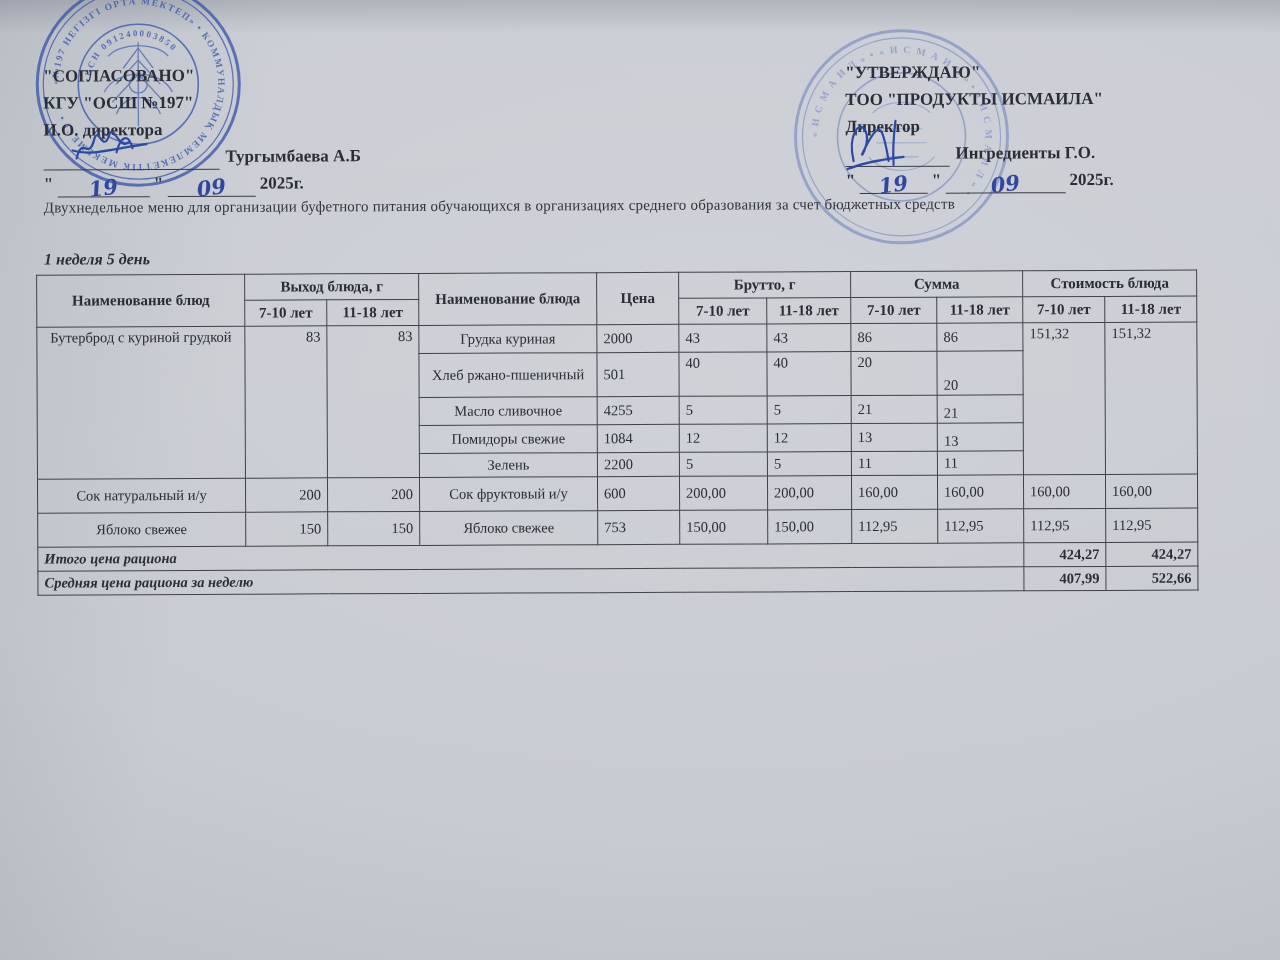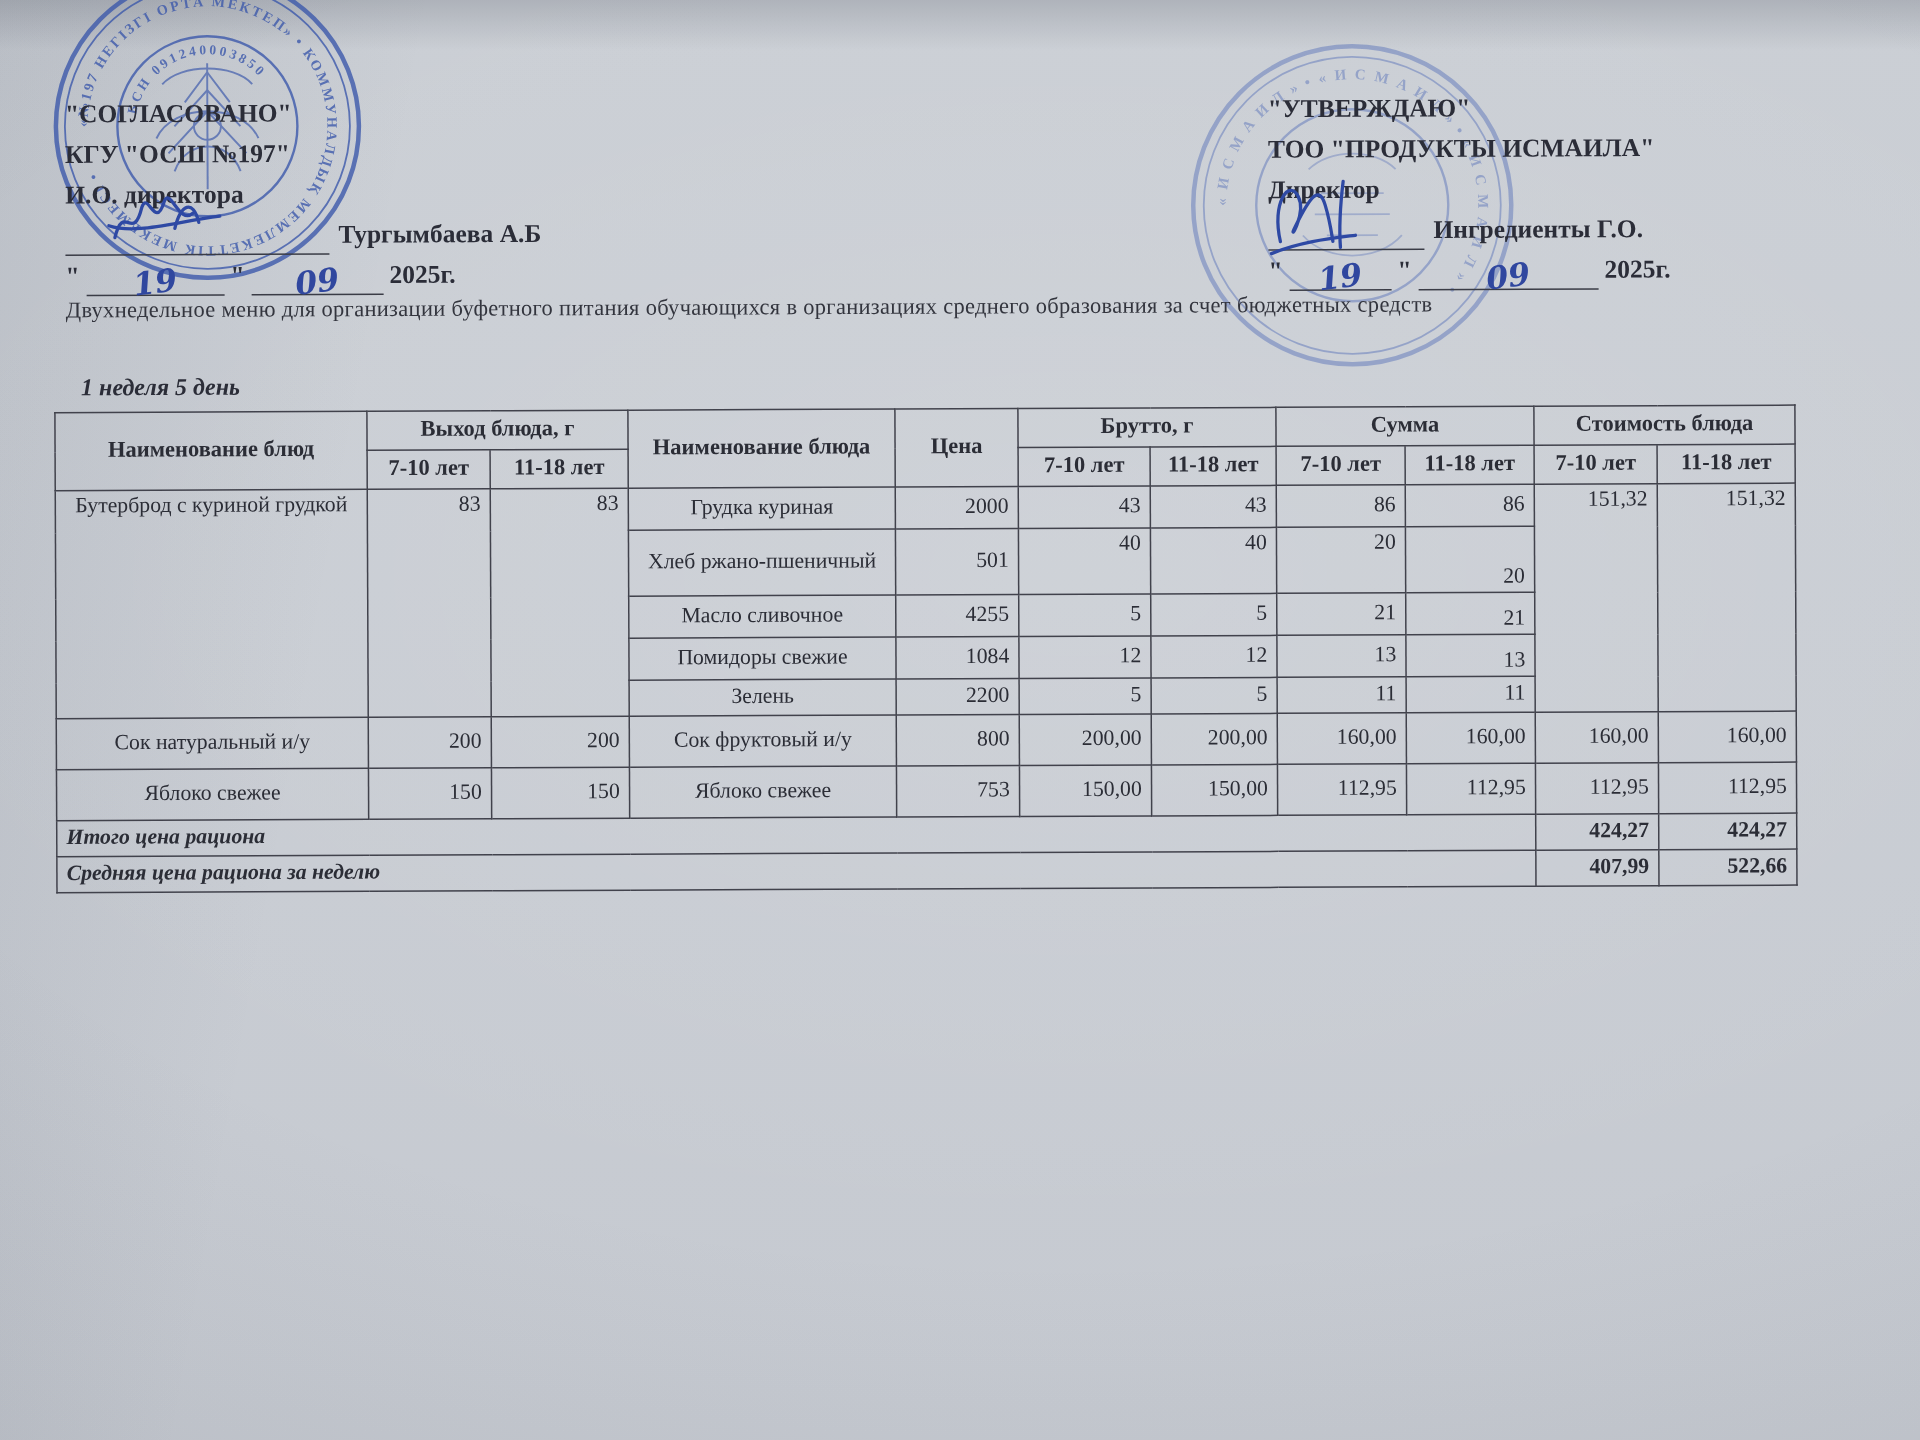--- a/index.html
+++ b/index.html
@@ -22,31 +22,31 @@
   .uline{display:inline-block;border-bottom:1.6px solid #3a3c46;height:20px;vertical-align:bottom;}
   .name-after{padding-left:6px;}
   .hand{font-family:"DejaVu Serif",serif;font-style:italic;font-weight:bold;
         color:#30479f;font-size:21px;display:inline-block;transform:rotate(-7deg);
         position:relative;top:-2px;}
   .qm{font-weight:bold;}
 
   
   .subtitle{position:absolute;left:45px;top:197px;width:1010px;font-size:15px;
             letter-spacing:.2px;color:#33353e;}
-  .section-label{position:absolute;left:55px;top:248px;font-size:16px;
+  .section-label{position:absolute;left:45px;top:248px;font-size:16px;
                  font-weight:bold;font-style:italic;color:#2b2d38;}
 
   
   .menu-table{position:absolute;left:37px;top:272px;width:1160px;
               border-collapse:collapse;table-layout:fixed;
               font-size:14.5px;color:#2b2d36;}
   .menu-table th,.menu-table td{border:1.6px solid #41424c;padding:1px 6px;
               overflow:hidden;line-height:1.25;}
   .menu-table th{font-size:15px;font-weight:bold;text-align:center;padding:1px 2px;}
-  .c{text-align:right;} .r{text-align:right;} .l{text-align:center;}
+  .c{text-align:right;} .r{text-align:left;} .l{text-align:center;}
   .top{vertical-align:top;} .bot{vertical-align:bottom;}
   .tot-label{font-weight:bold;font-style:italic;text-align:left;}
   .tot-val{font-weight:bold;text-align:right;}
   tr.h26{height:26px;} tr.h28{height:28px;} tr.h44{height:44px;}
   tr.h24{height:24px;} tr.h34{height:34px;}
 
   
   .seal{position:absolute;pointer-events:none;}
   .seal-left{left:22px;top:-30px;opacity:.78;}
   .seal-right{left:778px;top:18px;opacity:.42;}
@@ -235,21 +235,21 @@
         <td class="r">5</td>
         <td class="r">11</td>
         <td class="r">11</td>
       </tr>
 
       <tr class="h34">
         <td class="l">Сок натуральный и/у</td>
         <td class="c">200</td>
         <td class="c">200</td>
         <td class="l">Сок фруктовый и/у</td>
-        <td class="r">800</td>
+        <td class="r">600</td>
         <td class="r">200,00</td>
         <td class="r">200,00</td>
         <td class="r">160,00</td>
         <td class="r">160,00</td>
         <td class="r">160,00</td>
         <td class="r">160,00</td>
       </tr>
 
       <tr class="h34">
         <td class="l">Яблоко свежее</td>

